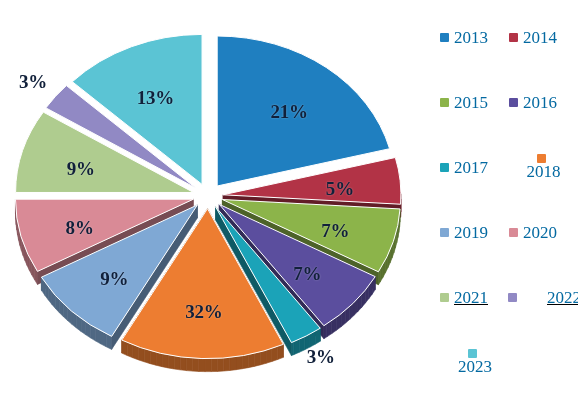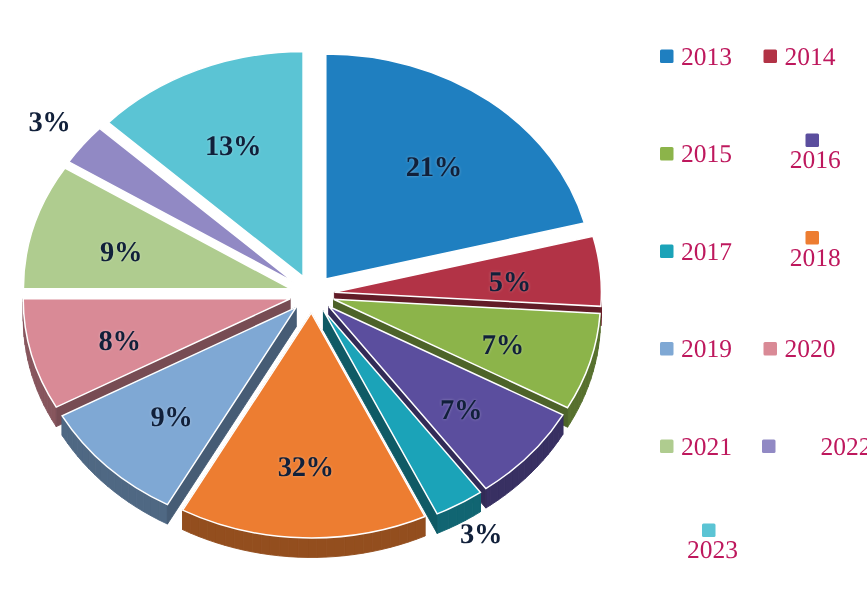--- a/index.html
+++ b/index.html
@@ -32,21 +32,21 @@
   .legend-item{
     display:flex;align-items:center;
     width:70px;
   }
   .legend-swatch{
     width:9px;height:9px;flex:none;margin-right:5px;
     border-radius:1px;
   }
   .legend-label{
     font-family:"Liberation Serif", serif;
-    font-size:17px;color:#be185d;line-height:1;
+    font-size:17px;color:#0369a1;line-height:1;
     white-space:nowrap;
   }
 </style>
 </head>
 <body>
 
 <div id="chart-root">
 
   <div id="pie-area">
     <svg id="pie-svg" width="430" height="400" viewBox="0 0 430 400">
@@ -193,21 +193,21 @@
         <div class="legend-item" style="margin-left: 0px;">
           <span class="legend-swatch" style="background: rgb(178, 51, 70);"></span>
           <span class="legend-label">2014</span>
         </div>
       </div>
       <div class="legend-row" style="top: 65px;">
         <div class="legend-item" style="margin-left: 8px;">
           <span class="legend-swatch" style="background: rgb(140, 180, 74);"></span>
           <span class="legend-label">2015</span>
         </div>
-        <div class="legend-item" style="margin-left: 0px; flex-direction: column;">
+        <div class="legend-item" style="margin-left: 0px;">
           <span class="legend-swatch" style="background: rgb(91, 78, 158);"></span>
           <span class="legend-label">2016</span>
         </div>
       </div>
       <div class="legend-row" style="top: 130px;">
         <div class="legend-item" style="margin-left: 8px;">
           <span class="legend-swatch" style="background: rgb(27, 163, 184);"></span>
           <span class="legend-label">2017</span>
         </div>
         <div class="legend-item" style="margin-left: 0px; flex-direction: column;">
@@ -218,21 +218,21 @@
       <div class="legend-row" style="top: 195px;">
         <div class="legend-item" style="margin-left: 8px;">
           <span class="legend-swatch" style="background: rgb(127, 168, 212);"></span>
           <span class="legend-label">2019</span>
         </div>
         <div class="legend-item" style="margin-left: 0px;">
           <span class="legend-swatch" style="background: rgb(217, 138, 150);"></span>
           <span class="legend-label">2020</span>
         </div>
       </div>
-      <div class="legend-row" style="top: 260px;">
+      <div class="legend-row" style="top: 260px; text-decoration: underline;">
         <div class="legend-item" style="margin-left: 8px;">
           <span class="legend-swatch" style="background: rgb(175, 204, 143);"></span>
           <span class="legend-label">2021</span>
         </div>
         <div class="legend-item" style="margin-left: 0px; gap: 25px;">
           <span class="legend-swatch" style="background: rgb(145, 137, 196);"></span>
           <span class="legend-label">2022</span>
         </div>
       </div>
       <div class="legend-row" style="top: 325px;">

